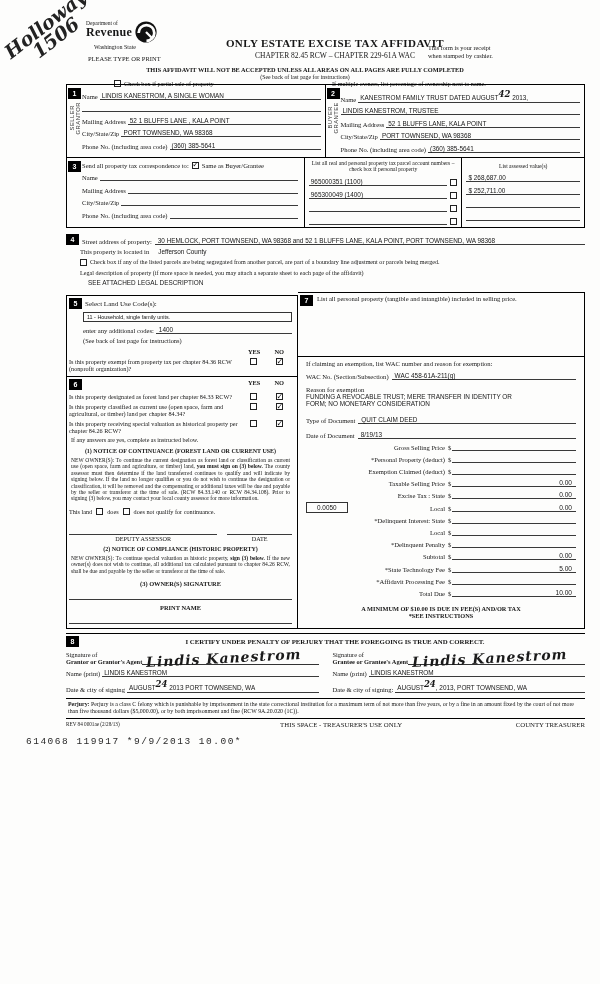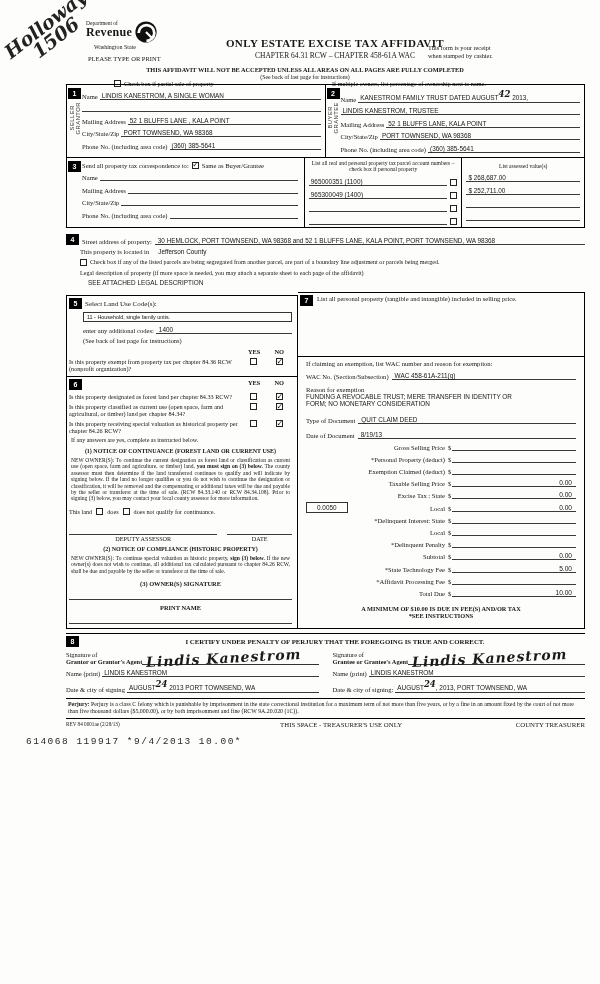--- a/index.html
+++ b/index.html
@@ -165,21 +165,21 @@
         <circle cx="13" cy="13" r="11.5" fill="#111"></circle>
         <path d="M5 14 a8.5 8.5 0 1 1 8.5 8.5" stroke="#fdfdfc" stroke-width="3" fill="none"></path>
         <path d="M13 13 l7 7" stroke="#fdfdfc" stroke-width="2.4" fill="none"></path>
       </svg>
     </div>
     <div class="dept-state">Washington State</div>
   </div>
 
   <div class="title-block">
     <div class="form-title">ONLY ESTATE EXCISE TAX AFFIDAVIT</div>
-    <div class="chapter">CHAPTER 64.31 RCW – CHAPTER 458-61A WAC</div>
+    <div class="chapter">CHAPTER 82.45 RCW – CHAPTER 229-61A WAC</div>
   </div>
   <div class="please-type">PLEASE TYPE OR PRINT</div>
   <div class="warning">THIS AFFIDAVIT WILL NOT BE ACCEPTED UNLESS ALL AREAS ON ALL PAGES ARE FULLY COMPLETED</div>
   <div class="see-back-hdr">(See back of last page for instructions)</div>
   <div class="receipt">
     <div>This form is your receipt</div>
     <div>when stamped by cashier.</div>
   </div>
   <div class="presec">
     <div class="partial">
@@ -561,15 +561,15 @@
       </div>
       <div class="perjury"><b>Perjury:</b><span> Perjury is a class C felony which is punishable by imprisonment in the state correctional institution for a maximum term of not more than five years, or by a fine in an amount fixed by the court of not more than five thousand dollars ($5,000.00), or by both imprisonment and fine (RCW 9A.20.020 (1C)).</span></div>
       <div class="footrow">
         <div class="rev">REV 84 0001ae (2/28/13)</div>
         <div class="tspace">THIS SPACE - TREASURER'S USE ONLY</div>
         <div class="ctreas">COUNTY TREASURER</div>
       </div>
     </div>
   </div>
 
-  <div class="stamp">614068 119917 *9/4/2013 10.00*</div>
+  <div class="stamp">614068 119917 *9/9/2013 10.00*</div>
 
 </div>
 
 </body></html>

